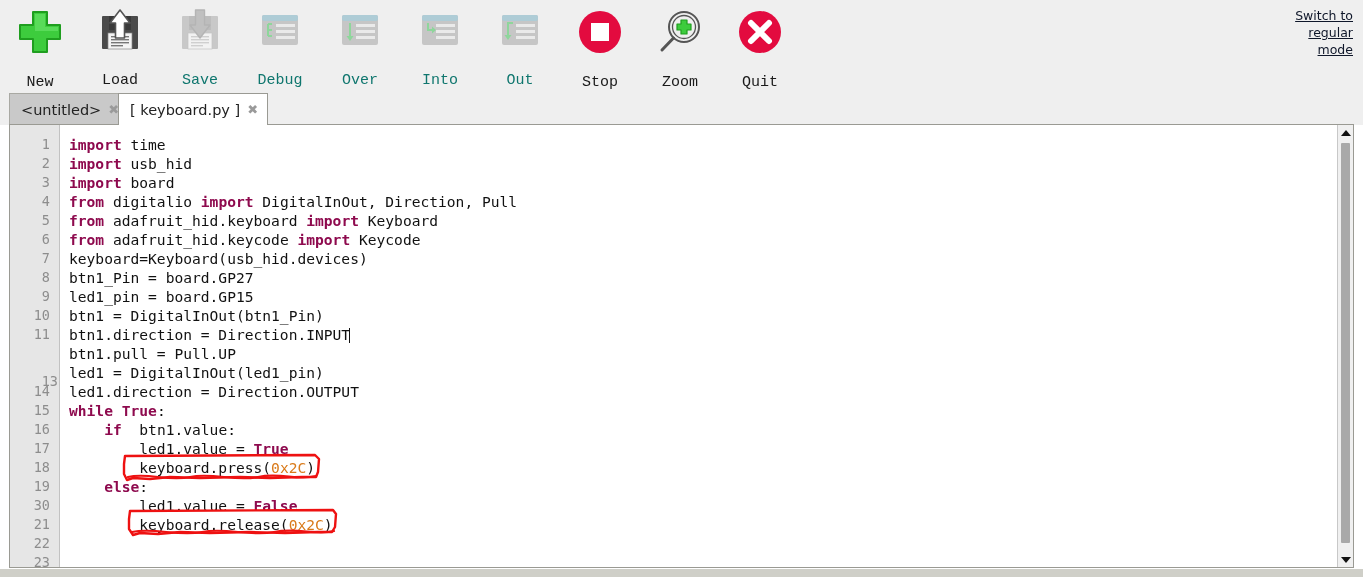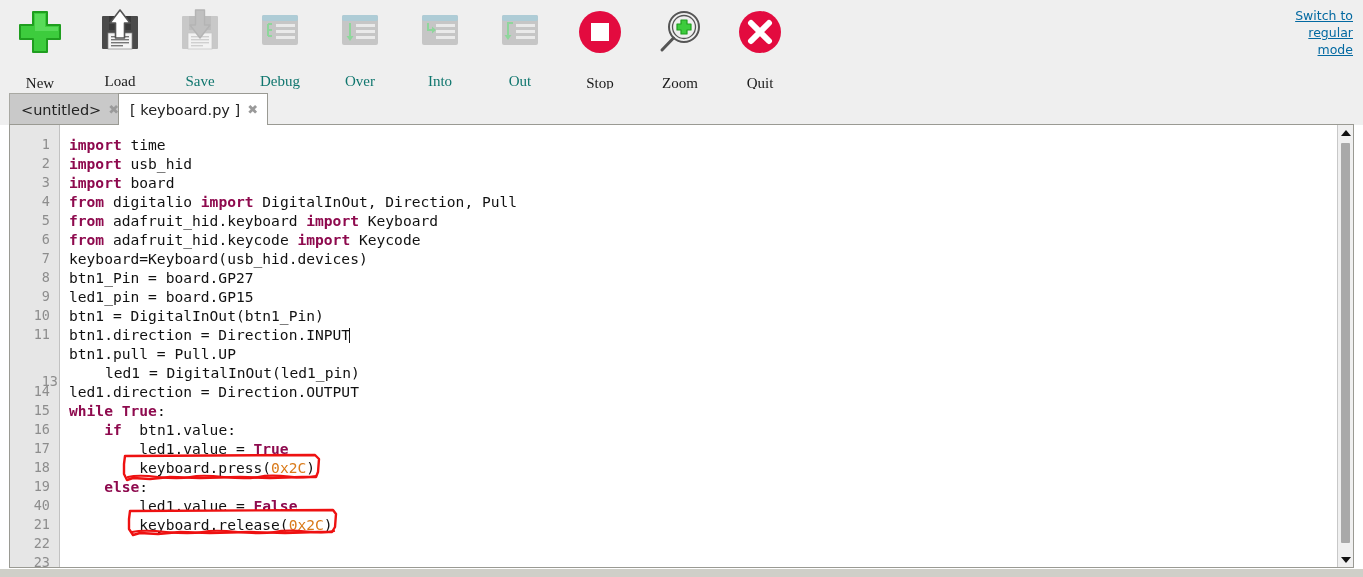--- a/index.html
+++ b/index.html
@@ -43,33 +43,33 @@
   .tb-icon {
     width: 56px; height: 52px;
     display: flex; align-items: center; justify-content: center;
     position: relative;
   }
   .tb-label {
     font-size: 15px;
     color: #1a1a1a;
     margin-top: 19px;
     line-height: 16px;
-    font-family: Liberation Serif, serif;
+    font-family: Liberation Mono, monospace;
   }
   .tb-btn.disabled .tb-label { color: #0f766e; }
 
   
   #switch-mode {
     position: absolute;
     right: 10px; top: 7px;
     width: 70px;
     text-align: right;
     font-size: 12.5px;
     line-height: 17px;
-    color: #0369a1;
+    color: #0f172a;
     text-decoration: underline;
     cursor: pointer;
   }
 
   
   #tabbar {
     position: absolute;
     left: 0; top: 89px;
     width: 1363px; height: 36px;
     background: #efefef;
@@ -407,39 +407,39 @@
       <div class="gutter-num" style="top: 181px;">10</div>
       <div class="gutter-num" style="top: 200px;">11</div>
       <div class="gutter-num" style="top: 209px; margin-left: 28px;">12</div>
       <div class="gutter-num" style="top: 247px; padding-left: 8px;">13</div>
       <div class="gutter-num" style="top: 257px;">14</div>
       <div class="gutter-num" style="top: 276px;">15</div>
       <div class="gutter-num" style="top: 295px;">16</div>
       <div class="gutter-num" style="top: 314px;">17</div>
       <div class="gutter-num" style="top: 333px;">18</div>
       <div class="gutter-num" style="top: 352px;">19</div>
-      <div class="gutter-num" style="top: 371px;">40</div>
+      <div class="gutter-num" style="top: 371px;">30</div>
       <div class="gutter-num" style="top: 390px;">21</div>
       <div class="gutter-num" style="top: 409px;">22</div>
       <div class="gutter-num" style="top: 428px;">23</div>
     </div>
   <div id="code-area">
       <div class="code-line" style="top: 10px;"><span class="kw">import</span><span> time</span></div>
       <div class="code-line" style="top: 29px;"><span class="kw">import</span><span> usb_hid</span></div>
       <div class="code-line" style="top: 48px;"><span class="kw">import</span><span> board</span></div>
       <div class="code-line" style="top: 67px;"><span class="kw">from</span><span> digitalio </span><span class="kw">import</span><span> DigitalInOut, Direction, Pull</span></div>
       <div class="code-line" style="top: 86px;"><span class="kw">from</span><span> adafruit_hid.keyboard </span><span class="kw">import</span><span> Keyboard</span></div>
       <div class="code-line" style="top: 105px;"><span class="kw">from</span><span> adafruit_hid.keycode </span><span class="kw">import</span><span> Keycode</span></div>
       <div class="code-line" style="top: 124px;"><span>keyboard=Keyboard(usb_hid.devices)</span></div>
       <div class="code-line" style="top: 143px;"><span>btn1_Pin = board.GP27</span></div>
       <div class="code-line" style="top: 162px;"><span>led1_pin = board.GP15</span></div>
       <div class="code-line" style="top: 181px;"><span>btn1 = DigitalInOut(btn1_Pin)</span></div>
       <div class="code-line" style="top: 200px;"><span>btn1.direction = Direction.INPUT</span><span class="caret"></span></div>
       <div class="code-line" style="top: 219px;"><span>btn1.pull = Pull.UP</span></div>
-      <div class="code-line" style="top: 238px; margin-left: 36px;"><span>led1 = DigitalInOut(led1_pin)</span></div>
+      <div class="code-line" style="top: 238px;"><span>led1 = DigitalInOut(led1_pin)</span></div>
       <div class="code-line" style="top: 257px;"><span>led1.direction = Direction.OUTPUT</span></div>
       <div class="code-line" style="top: 276px;"><span class="kw">while</span><span> </span><span class="kw">True</span><span>:</span></div>
       <div class="code-line" style="top: 295px;"><span>    </span><span class="kw">if</span><span>  btn1.value:</span></div>
       <div class="code-line" style="top: 314px;"><span>        led1.value = </span><span class="kw">True</span></div>
       <div class="code-line" style="top: 333px;"><span>        keyboard.press(</span><span class="num">0x2C</span><span>)</span></div>
       <div class="code-line" style="top: 352px;"><span>    </span><span class="kw">else</span><span>:</span></div>
       <div class="code-line" style="top: 371px;"><span>        led1.value = </span><span class="kw">False</span></div>
       <div class="code-line" style="top: 390px;"><span>        keyboard.release(</span><span class="num">0x2C</span><span>)</span></div>
       <div class="code-line" style="top: 409px;"></div>
       <div class="code-line" style="top: 428px;"></div>

